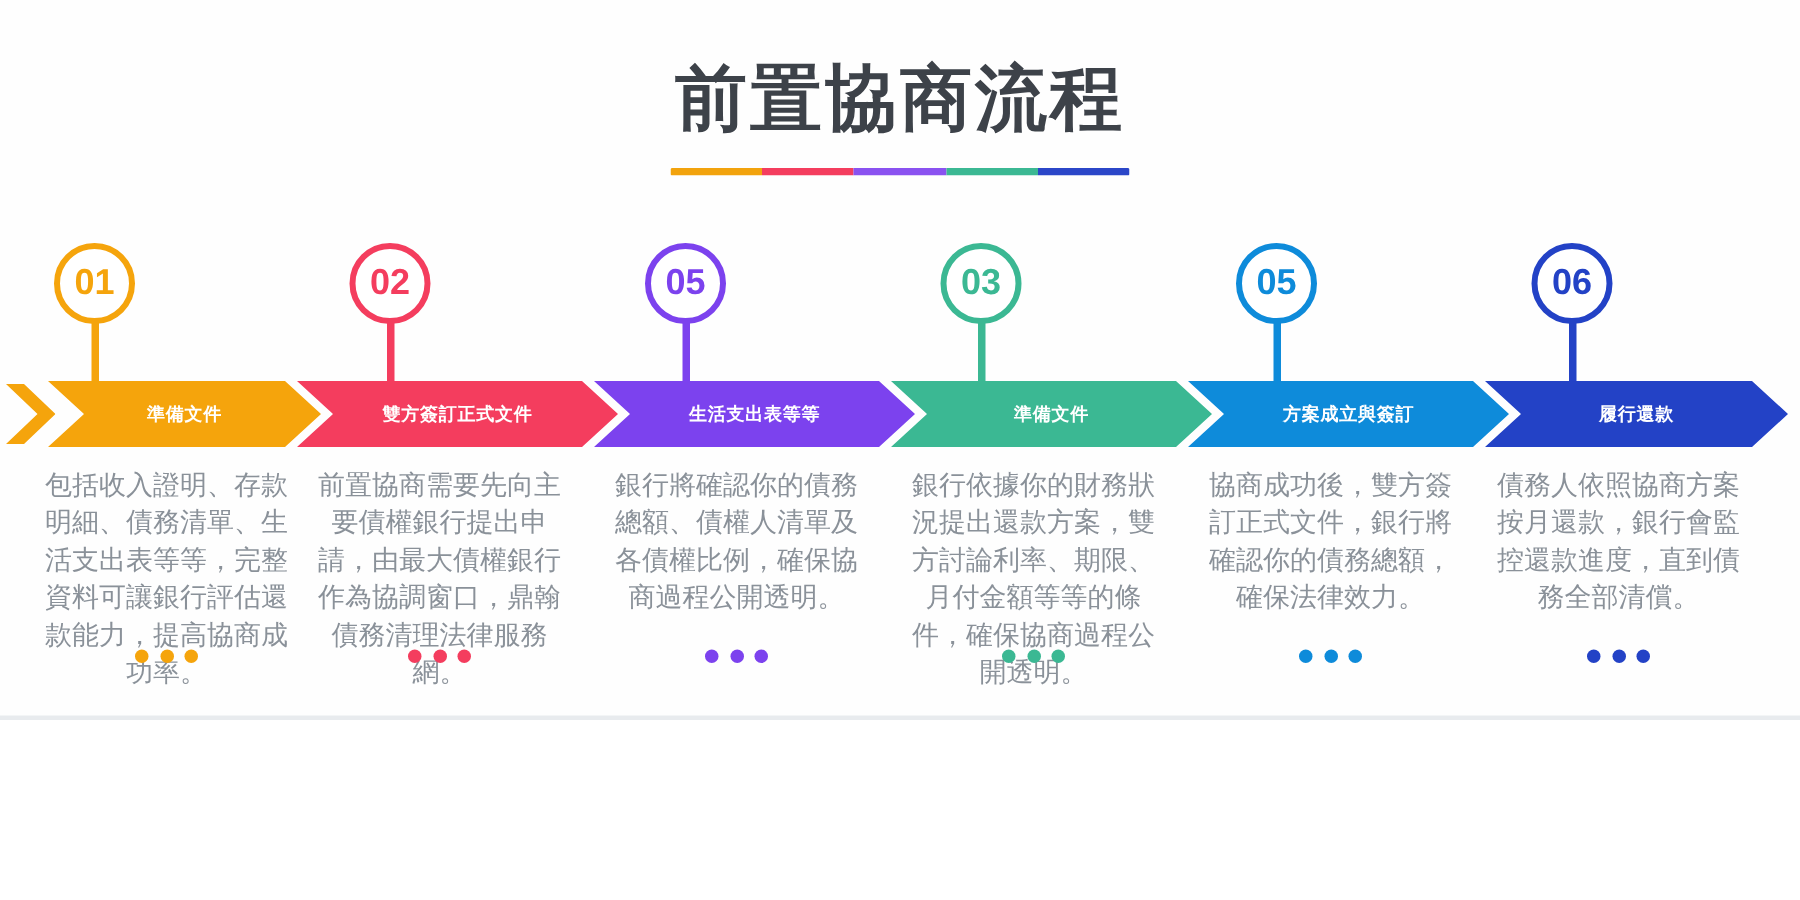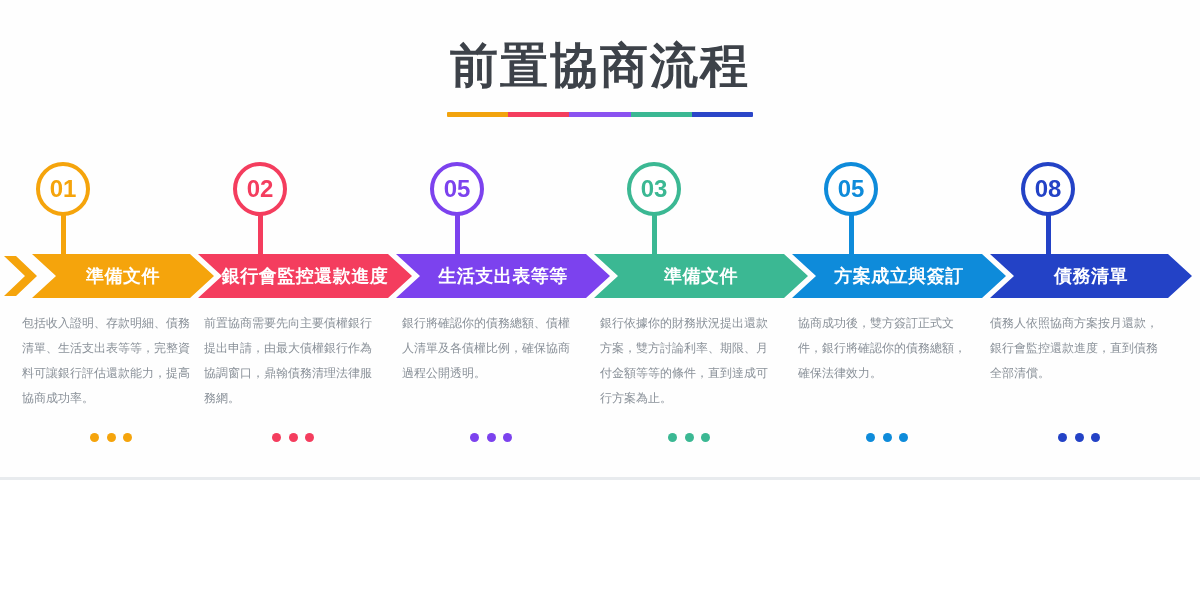--- a/index.html
+++ b/index.html
@@ -60,27 +60,27 @@
     position:absolute; left:0; top:92px; height:44px; background:var(--c);
     clip-path:polygon(0 0, calc(100% - 24px) 0, 100% 50%,
                       calc(100% - 24px) 100%, 0 100%, 24px 50%);
     display:flex; align-items:center; justify-content:center;
     padding:0 24px;
   }
   .s1 .banner{width:182px}
   .s2 .banner,.s3 .banner,.s4 .banner,.s5 .banner{width:214px}
   .s6 .banner{width:202px}
   .banner span{
-    color:#ffffff; font-size:18px; font-weight:700; white-space:nowrap;
+    color:#ffffff; font-size:12px; font-weight:700; white-space:nowrap;
     letter-spacing:0.5px;
   }
 
   .desc{
     position:absolute; top:149px; width:178px;
-    font-size:12px; line-height:25px; color:#8a9199; text-align:left;
+    font-size:18px; line-height:25px; color:#8a9199; text-align:center;
   }
   .s1 .desc{left:-10px} .s2 .desc,.s3 .desc,.s4 .desc,.s5 .desc{left:6px}
   .s6 .desc{left:0px}
 
   .dots{
     position:absolute; top:271px; width:42px; display:flex;
     justify-content:space-between;
   }
   .s1 .dots{left:58px} .s2 .dots,.s3 .dots,.s4 .dots,.s5 .dots{left:74px}
   .s6 .dots{left:68px}
@@ -139,21 +139,21 @@
           <i></i>
       </div>
     </div>
 
     <div class="step s2">
       <div class="circle">
         <span>02</span>
       </div>
       <div class="stem"></div>
       <div class="banner">
-        <span>銀行會監控還款進度</span>
+        <span>雙方簽訂正式文件</span>
       </div>
       <p class="desc">前置協商需要先向主要債權銀行提出申請，由最大債權銀行作為協調窗口，鼎翰債務清理法律服務網。</p>
       <div class="dots">
         <i></i>
           <i></i>
           <i></i>
       </div>
     </div>
 
     <div class="step s3">
@@ -173,21 +173,21 @@
     </div>
 
     <div class="step s4">
       <div class="circle">
         <span>03</span>
       </div>
       <div class="stem"></div>
       <div class="banner">
         <span>準備文件</span>
       </div>
-      <p class="desc">銀行依據你的財務狀況提出還款方案，雙方討論利率、期限、月付金額等等的條件，直到達成可行方案為止。</p>
+      <p class="desc">銀行依據你的財務狀況提出還款方案，雙方討論利率、期限、月付金額等等的條件，確保協商過程公開透明。</p>
       <div class="dots">
         <i></i>
           <i></i>
           <i></i>
       </div>
     </div>
 
     <div class="step s5">
       <div class="circle">
         <span>05</span>
@@ -199,25 +199,25 @@
       <p class="desc">協商成功後，雙方簽訂正式文件，銀行將確認你的債務總額，確保法律效力。</p>
       <div class="dots">
         <i></i>
           <i></i>
           <i></i>
       </div>
     </div>
 
     <div class="step s6">
       <div class="circle">
-        <span>08</span>
-      </div>
-      <div class="stem"></div>
-      <div class="banner">
-        <span>債務清單</span>
+        <span>06</span>
+      </div>
+      <div class="stem"></div>
+      <div class="banner">
+        <span>履行還款</span>
       </div>
       <p class="desc">債務人依照協商方案按月還款，銀行會監控還款進度，直到債務全部清償。</p>
       <div class="dots">
         <i></i>
           <i></i>
           <i></i>
       </div>
     </div>
 
   </div>

